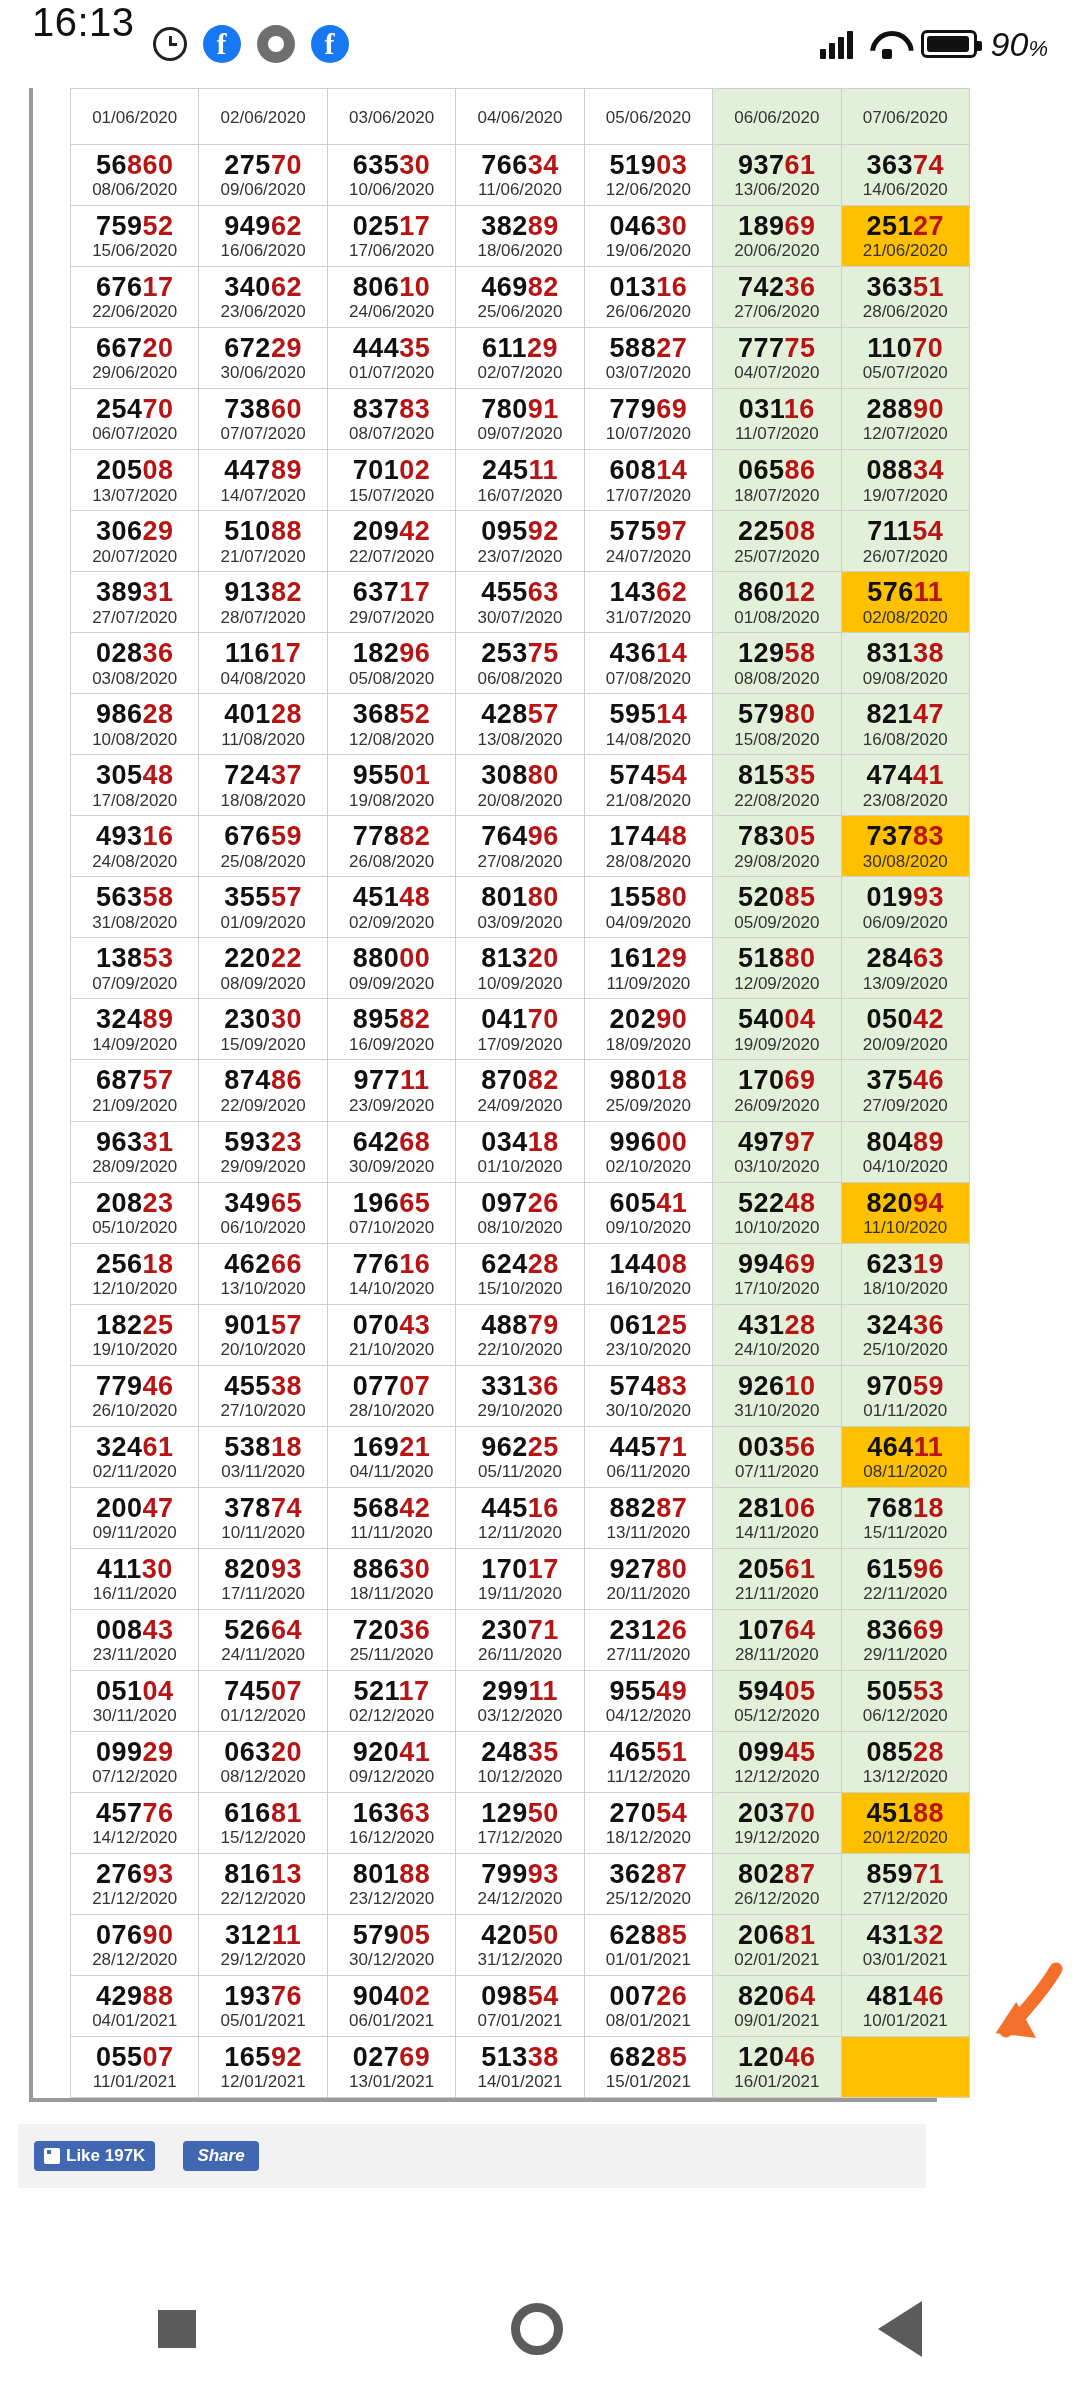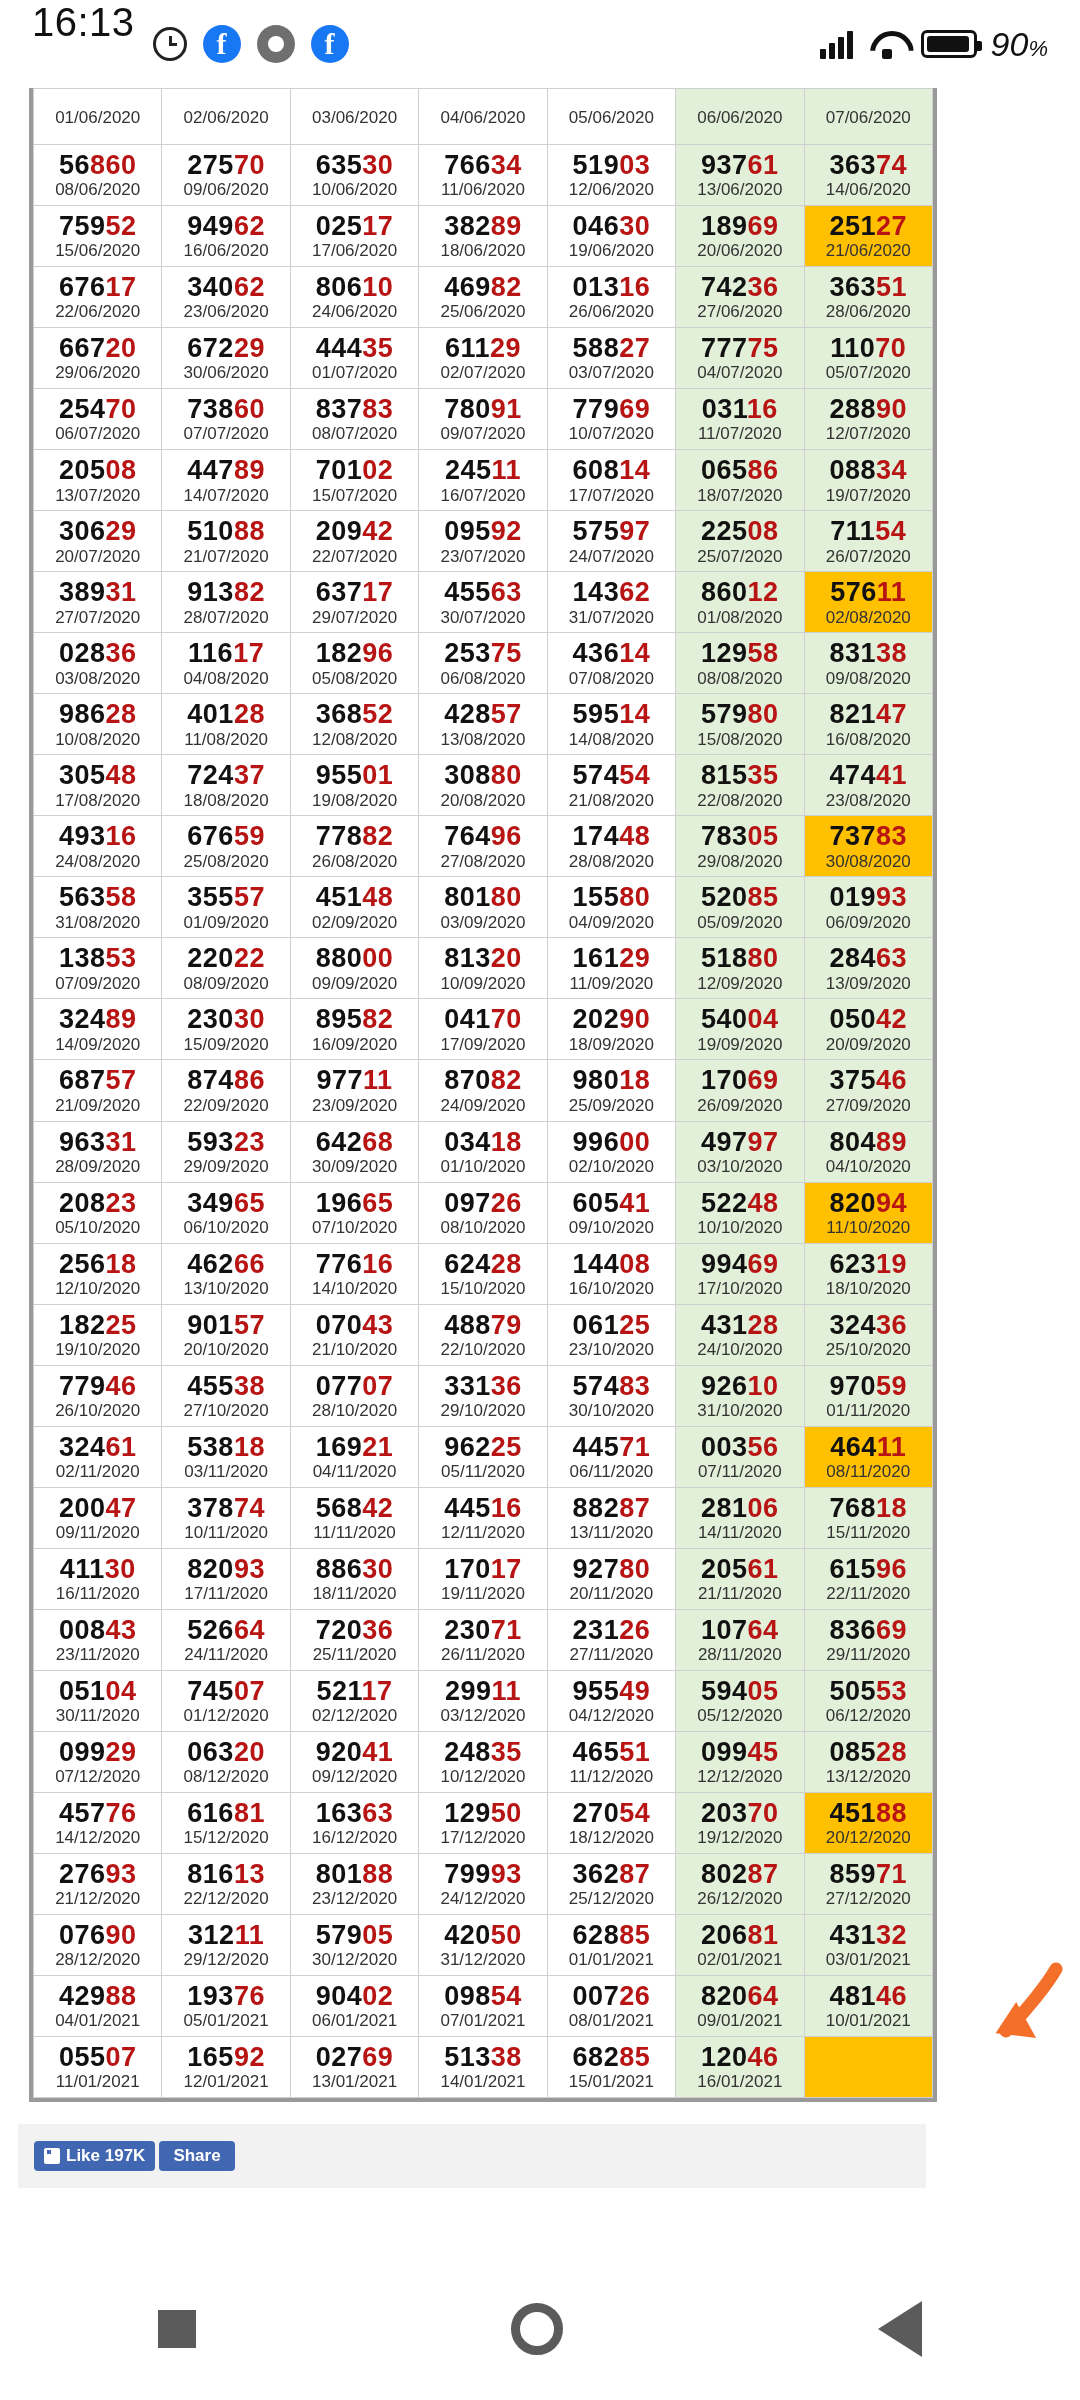--- a/index.html
+++ b/index.html
@@ -62,20 +62,21 @@
     border-top:none;
     background:#fff;
     box-sizing:border-box;
     width:908px;
     margin:0 auto;
   }
   table.grid{
     border-collapse:collapse;
     width:100%;
     table-layout:fixed;
+    margin-left:37px;
   }
   table.grid td{
     border:1px solid #cfcfcf;
     padding:6px 2px 5px 2px;
     text-align:center;
     vertical-align:middle;
     height:56px;
     box-sizing:border-box;
   }
   .num{
@@ -108,32 +109,32 @@
   
   .fbbar{
     position:absolute;
     left:18px;
     width:908px;
     height:64px;
     background:#f2f2f2;
     display:flex;align-items:center;
     padding-left:16px;
     box-sizing:border-box;
-    gap:4px;
+    gap:28px;
   }
   .fb-like{
     background:#4267b2;color:#fff;font-size:17px;font-weight:bold;
     padding:5px 10px;border-radius:4px;display:flex;align-items:center;gap:6px;
   }
   .thumb{display:inline-block;width:16px;height:16px;background:#fff;
     -webkit-mask:none;position:relative;border-radius:2px;}
   .thumb::after{content:"";position:absolute;left:3px;top:2px;width:4px;height:4px;background:#4267b2;}
   .fb-share{
     background:#4267b2;color:#fff;font-size:17px;font-weight:bold;
-    padding:5px 14px;border-radius:4px;
+    padding:5px 14px;border-radius:4px;font-style:italic;
   }
   .right-white{
     position:absolute;right:0;top:0;width:132px;height:2170px;background:#ffffff;
   }
 
   
   .navbar{
     height:142px;width:1080px;background:#ffffff;
     display:flex;align-items:center;justify-content:space-around;
   }

